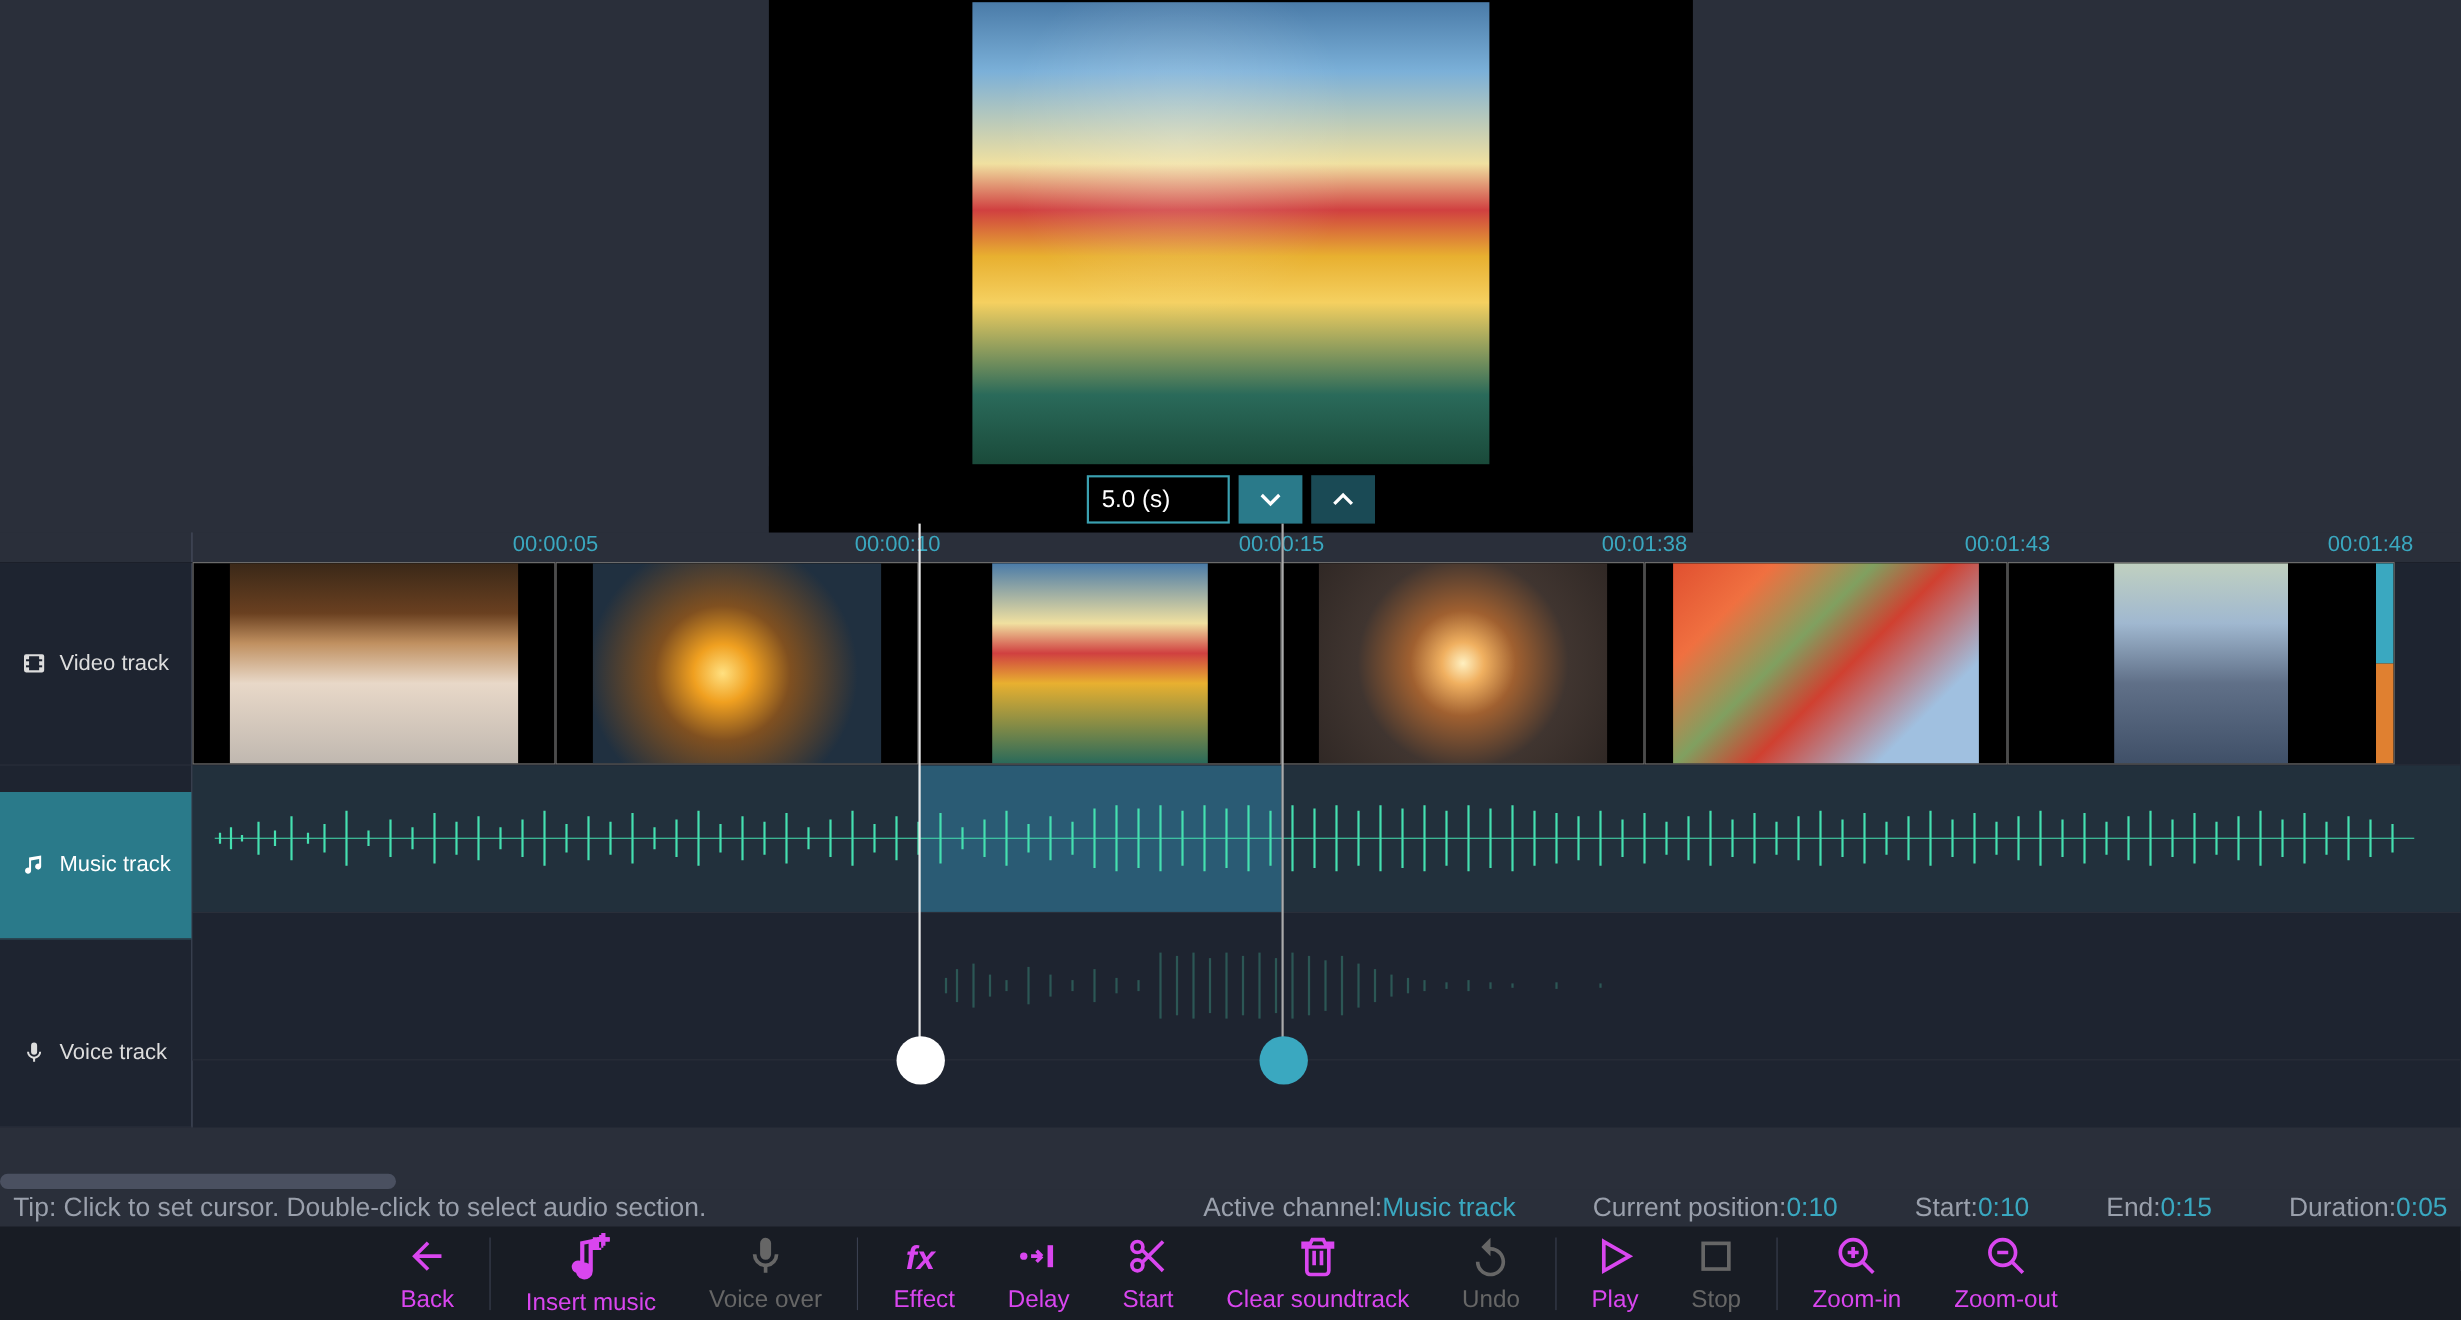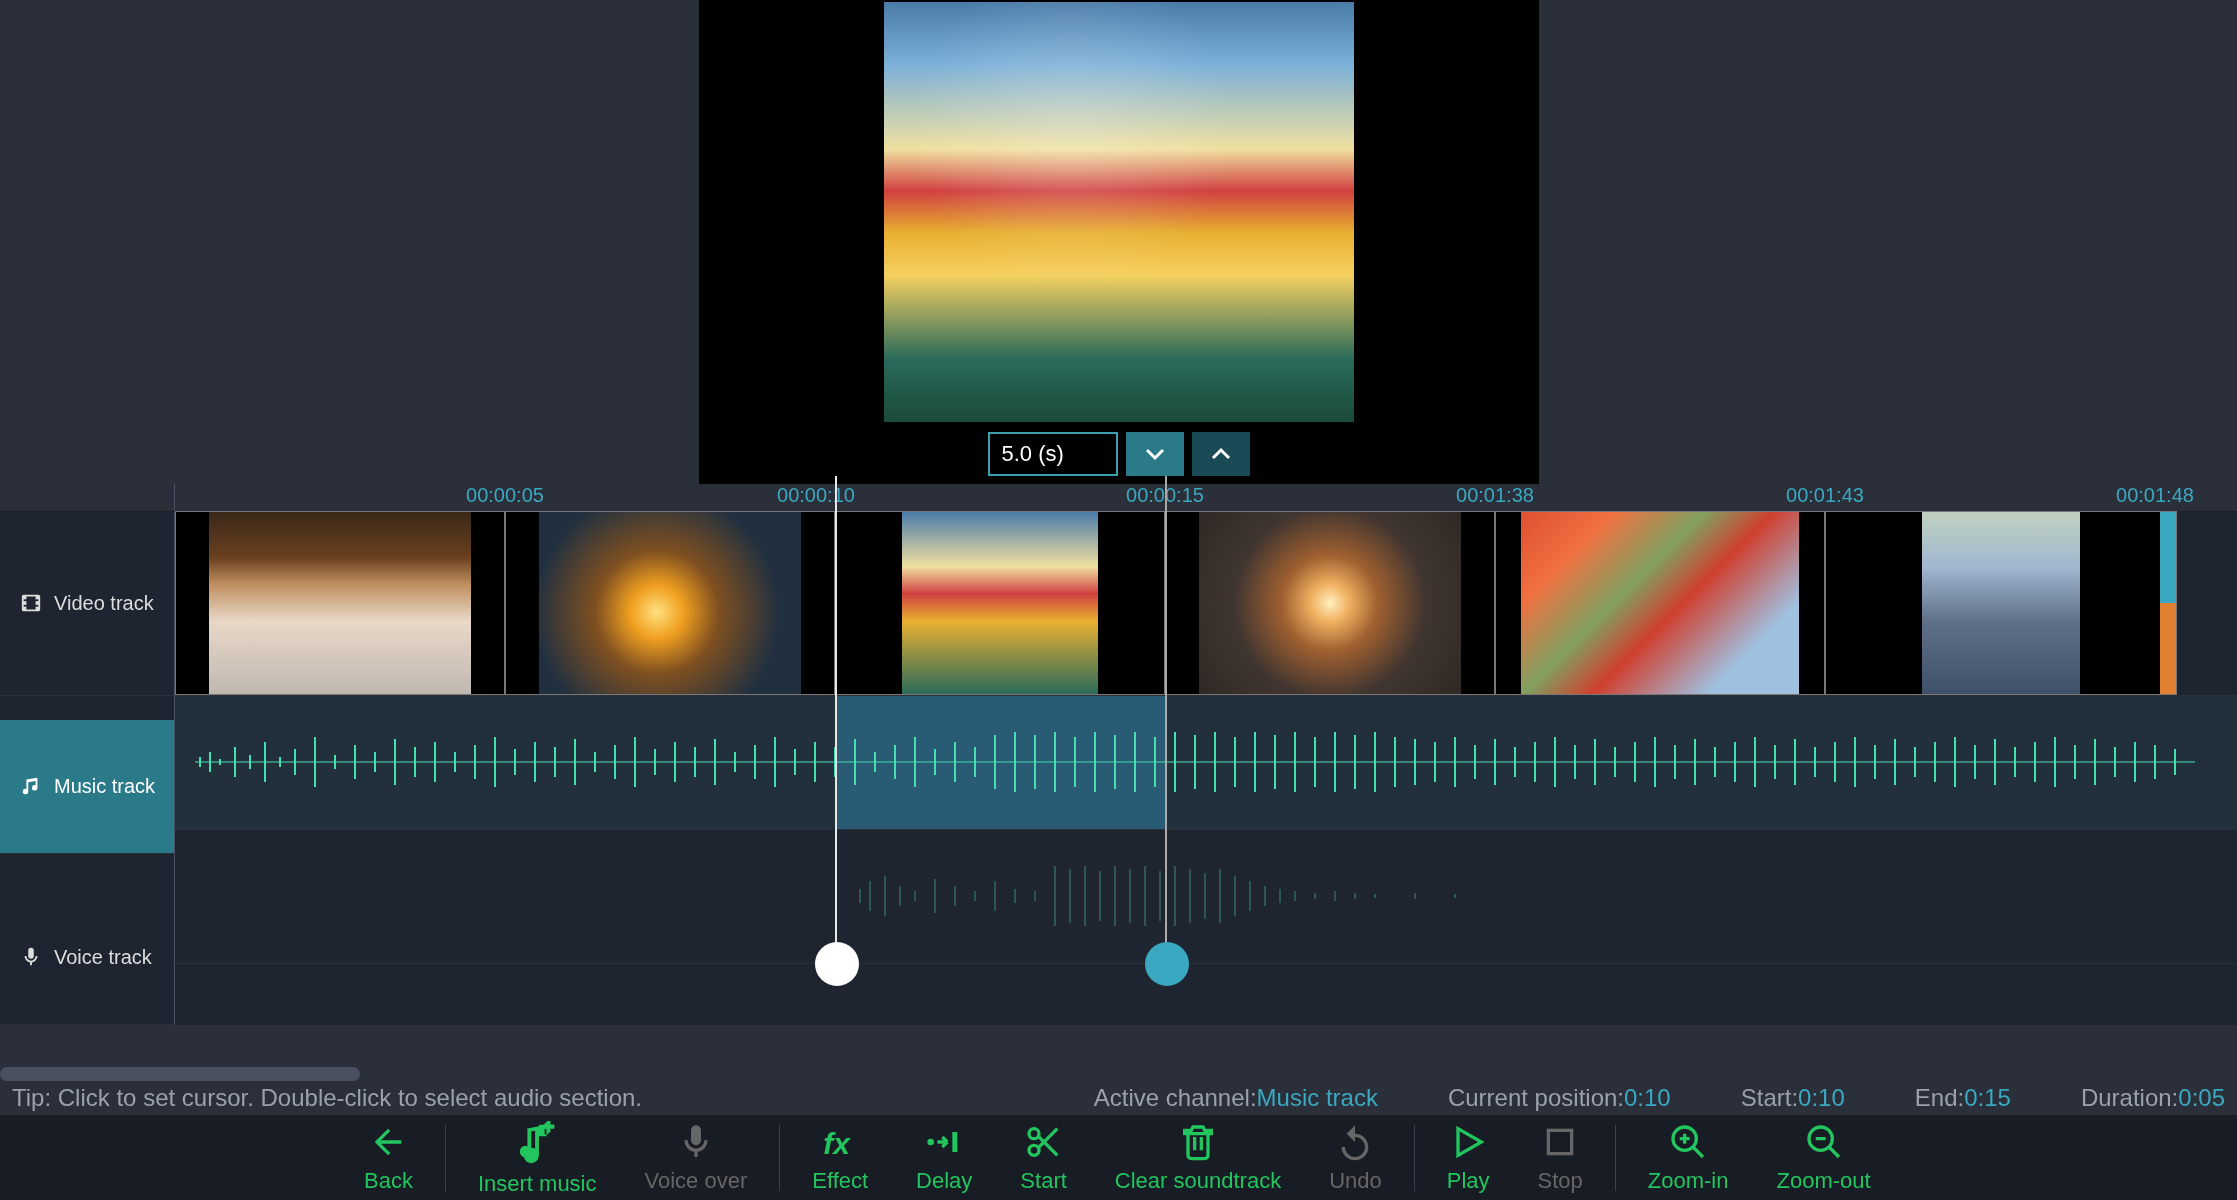--- a/index.html
+++ b/index.html
@@ -67,21 +67,21 @@
 
 .status-bar { height: 44px; display: flex; align-items: center; padding: 0 12px; font-size: 24px; color: #9aa0ac; gap: 30px; background: #2a2f3a; }
 .status-bar .tip { flex: 0 0 auto; }
 .status-bar .spacer { flex: 1; }
 .status-bar .kv { display: flex; gap: 0; align-items: center; margin-left: 40px; }
 .status-bar .kv .val { color: #3aa8c0; }
 .status-bar .kv.active .val { color: #3aa8c0; font-weight: 500; }
 
 
 .toolbar { height: 110px; background: #181c24; display: flex; align-items: center; padding: 0 40px 0 340px; }
-.tool { display: flex; flex-direction: column; align-items: center; justify-content: center; gap: 6px; color: #22c55e; font-size: 22px; cursor: pointer; padding: 0 24px; height: 100%; }
+.tool { display: flex; flex-direction: column; align-items: center; justify-content: center; gap: 6px; color: #d946ef; font-size: 22px; cursor: pointer; padding: 0 24px; height: 100%; }
 .tool.disabled { color: #666; }
 .tool svg { width: 40px; height: 40px; fill: currentColor; }
 .tool.tall svg { width: 46px; height: 46px; }
 .toolbar .sep { width: 1px; height: 66px; background: #3a4050; margin: 0 8px; }
 </style>
 </head>
 <body>
 
 <div class="app">
 

